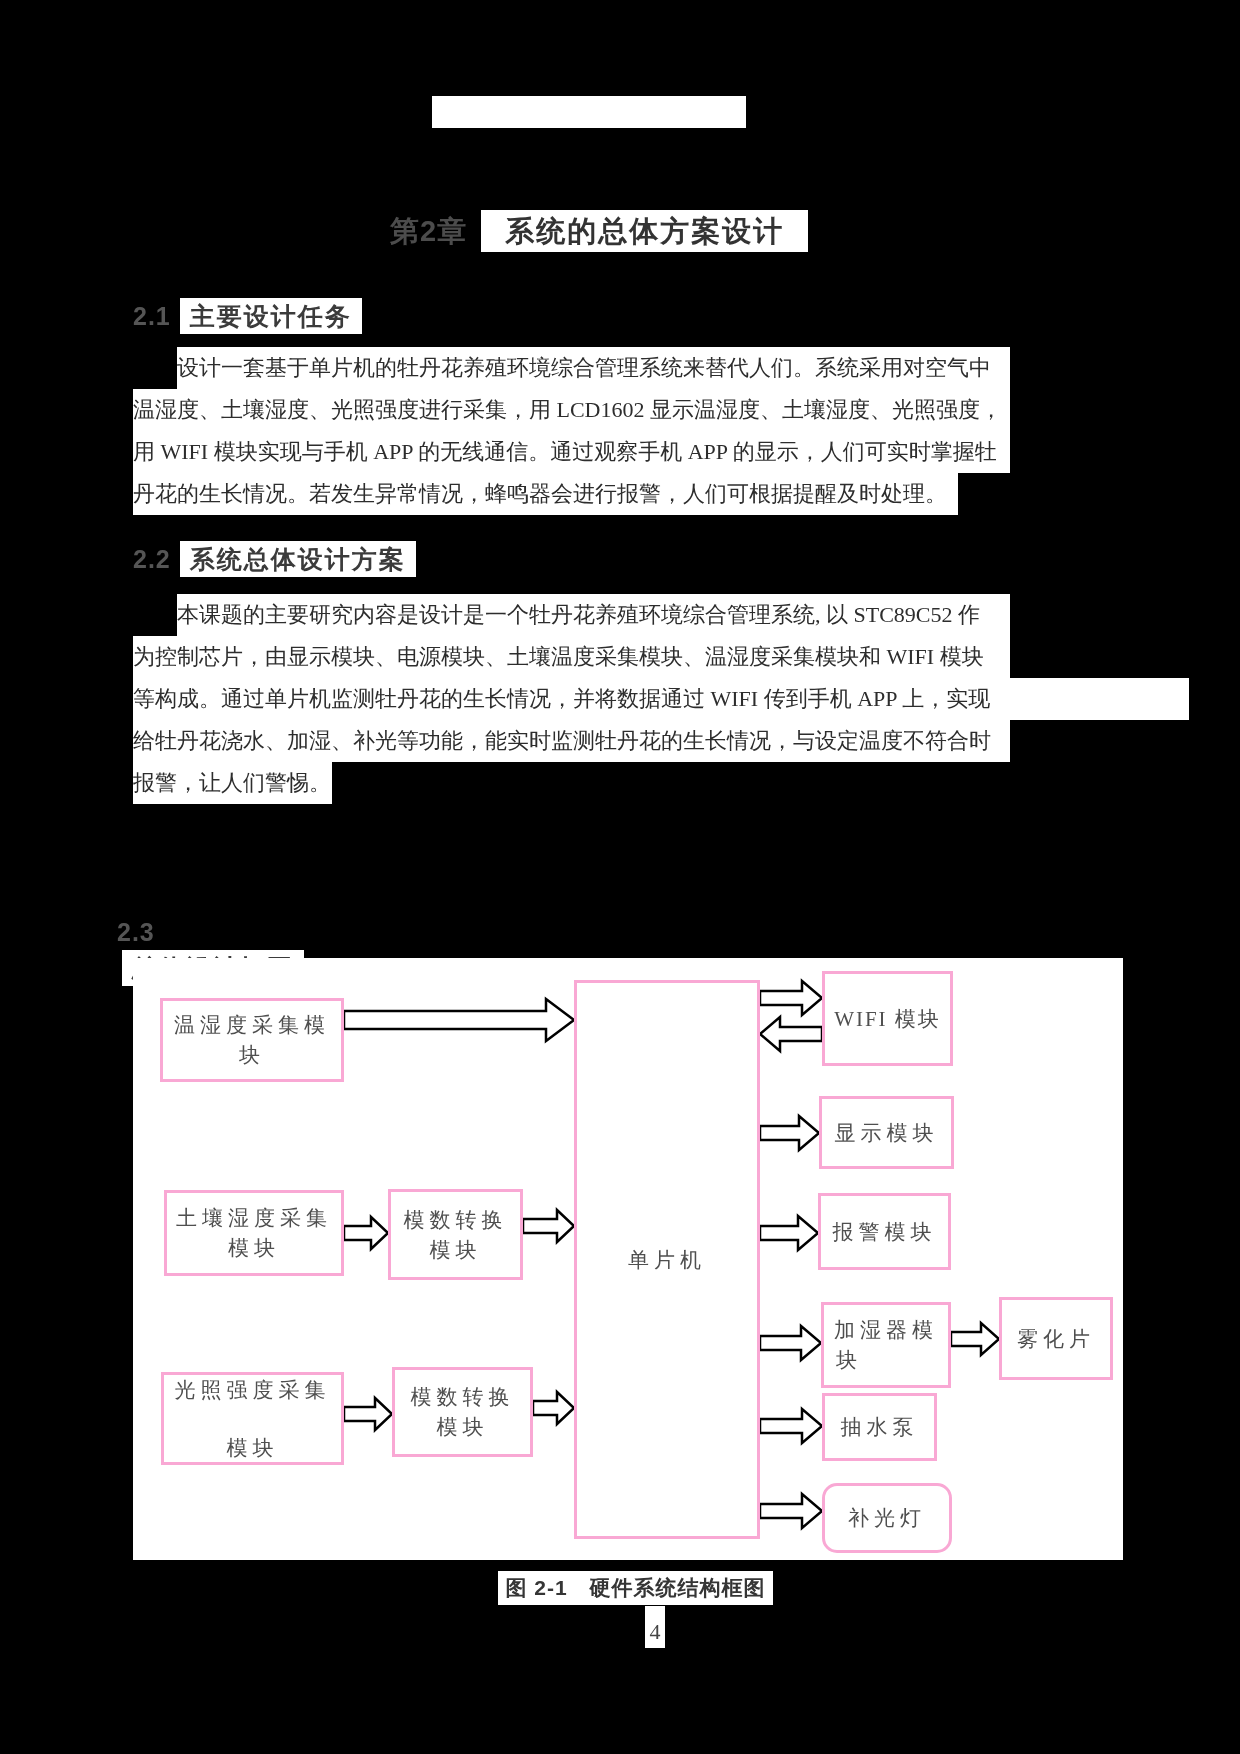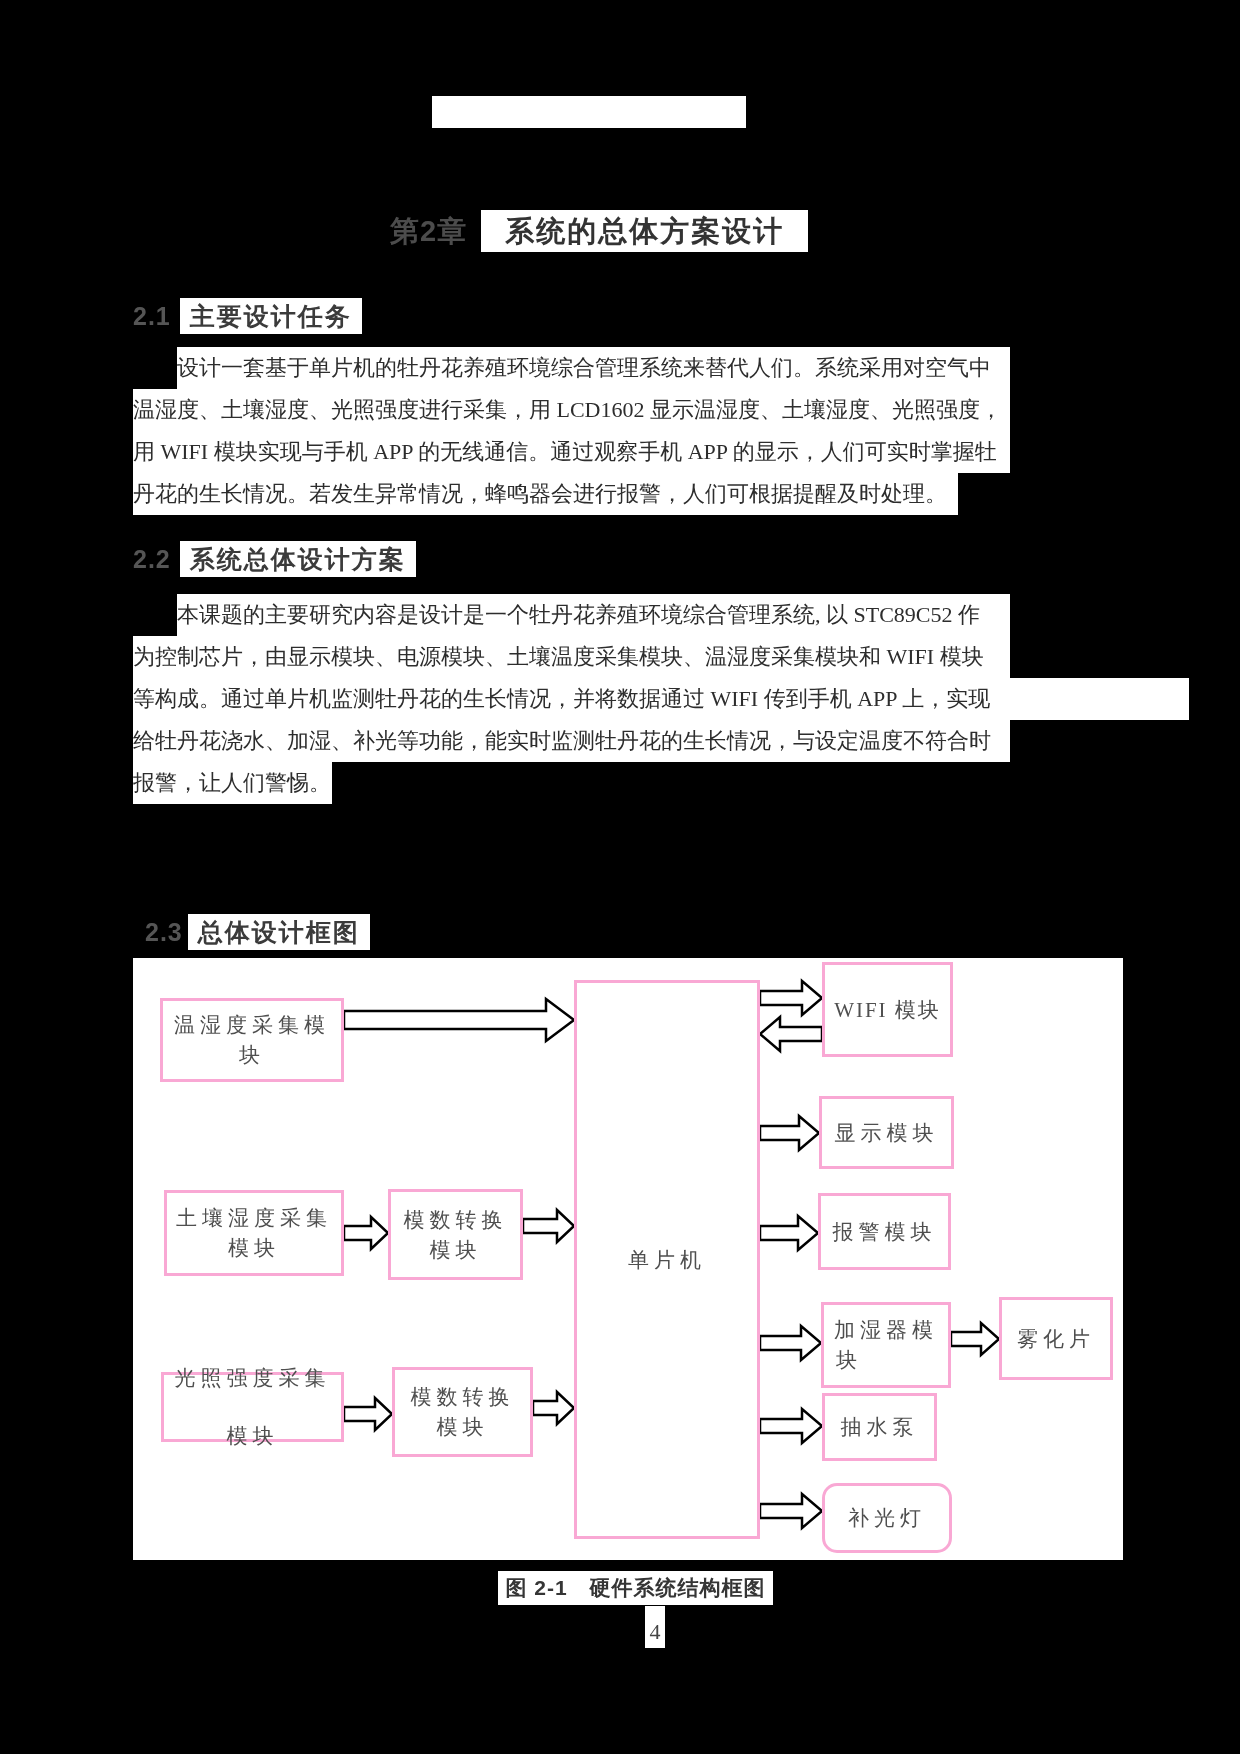--- a/index.html
+++ b/index.html
@@ -98,21 +98,21 @@
 <div class="abs sec-row" style="left:133px;top:541px;">
   <span class="sec-num">2.2</span>
   <span class="sec-title">系统总体设计方案</span>
 </div>
 <div class="p-line" style="left:177px;top:594px;width:833px;">本课题的主要研究内容是设计是一个牡丹花养殖环境综合管理系统, 以 STC89C52 作</div>
 <div class="p-line" style="left:133px;top:636px;width:877px;">为控制芯片，由显示模块、电源模块、土壤温度采集模块、温湿度采集模块和 WIFI 模块</div>
 <div class="p-line" style="left:133px;top:678px;width:1056px;">等构成。通过单片机监测牡丹花的生长情况，并将数据通过 WIFI 传到手机 APP 上，实现</div>
 <div class="p-line" style="left:133px;top:720px;width:877px;">给牡丹花浇水、加湿、补光等功能，能实时监测牡丹花的生长情况，与设定温度不符合时</div>
 <div class="p-line" style="left:133px;top:762px;width:199px;">报警，让人们警惕。</div>
 
-<div class="abs sec-row" style="left:145px;top:914px;">
+<div class="abs sec-row" style="left:117px;top:914px;flex-direction:column;">
   <span class="sec-num">2.3</span>
   <span class="sec-title" style="margin-left:5px;">总体设计框图</span>
 </div>
 
 <div class="abs diagram">
 
   <svg width="990" height="602" viewBox="0 0 990 602">
 
     <polygon points="211,53 413,53 413,41 441,62 413,83 413,71 211,71" fill="#fff" stroke="#000" stroke-width="2.5"></polygon>
 
@@ -144,40 +144,40 @@
   <div class="node" style="left:27px;top:40px;width:184px;height:84px;">
     <span class="nline">温湿度采集模</span>
     <span class="nline">块</span>
   </div>
 
   <div class="node" style="left:31px;top:232px;width:180px;height:86px;">
     <span class="nline">土壤湿度采集</span>
     <span class="nline">模块</span>
   </div>
 
-  <div class="node" style="left:28px;top:414px;width:183px;height:70px;gap:28px;">
+  <div class="node" style="left:28px;top:414px;width:183px;height:93px;gap:28px;">
     <span class="nline">光照强度采集</span>
     <span class="nline">模块</span>
   </div>
 
   <div class="node" style="left:255px;top:231px;width:135px;height:91px;">
     <span class="nline">模数转换</span>
     <span class="nline">模块</span>
   </div>
 
   <div class="node" style="left:259px;top:409px;width:141px;height:90px;">
     <span class="nline">模数转换</span>
     <span class="nline">模块</span>
   </div>
 
   <div class="node" style="left:441px;top:22px;width:186px;height:559px;justify-content:center;">
     <span class="nline">单片机</span>
   </div>
 
-  <div class="node node-wifi" style="left:689px;top:4px;width:131px;height:95px;">
+  <div class="node node-wifi" style="left:689px;top:13px;width:131px;height:95px;">
     <span class="nline">WIFI 模块</span>
   </div>
 
   <div class="node" style="left:686px;top:138px;width:135px;height:73px;">
     <span class="nline">显示模块</span>
   </div>
 
   <div class="node" style="left:685px;top:235px;width:133px;height:77px;">
     <span class="nline">报警模块</span>
   </div>

